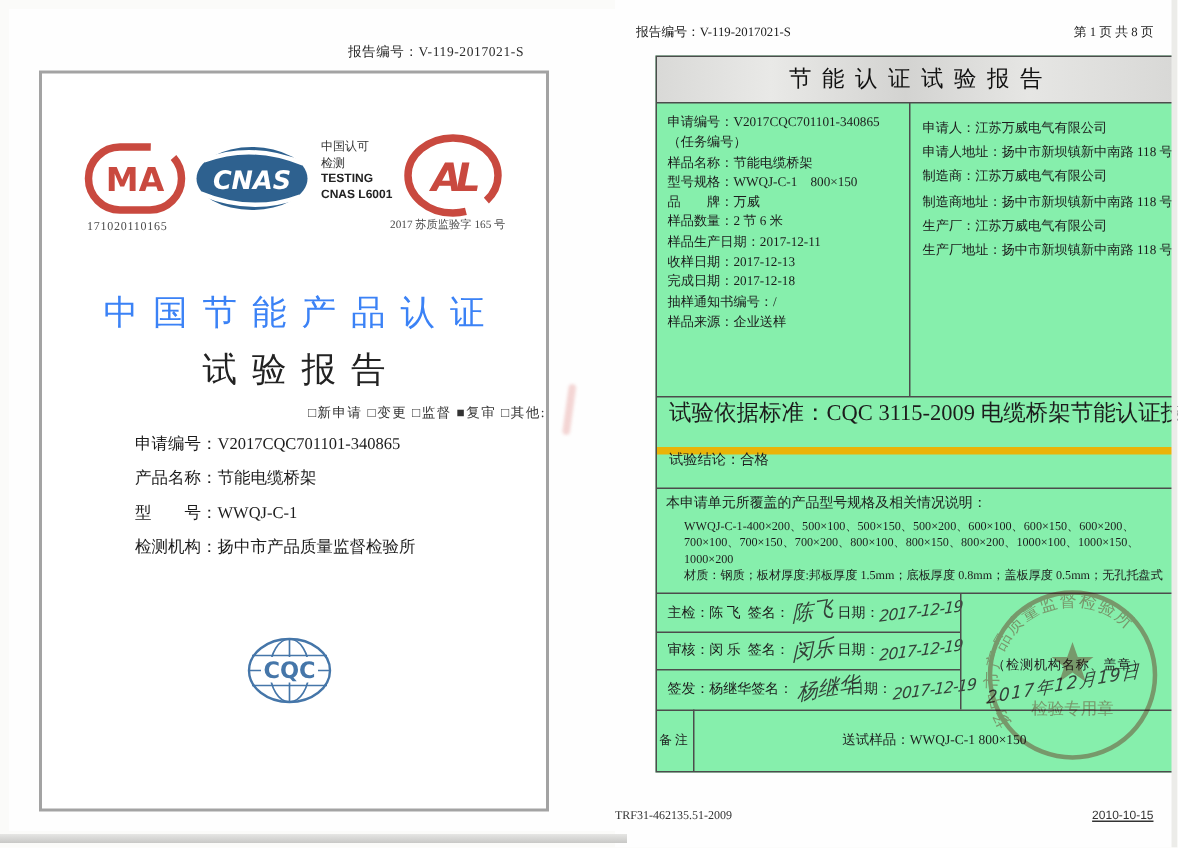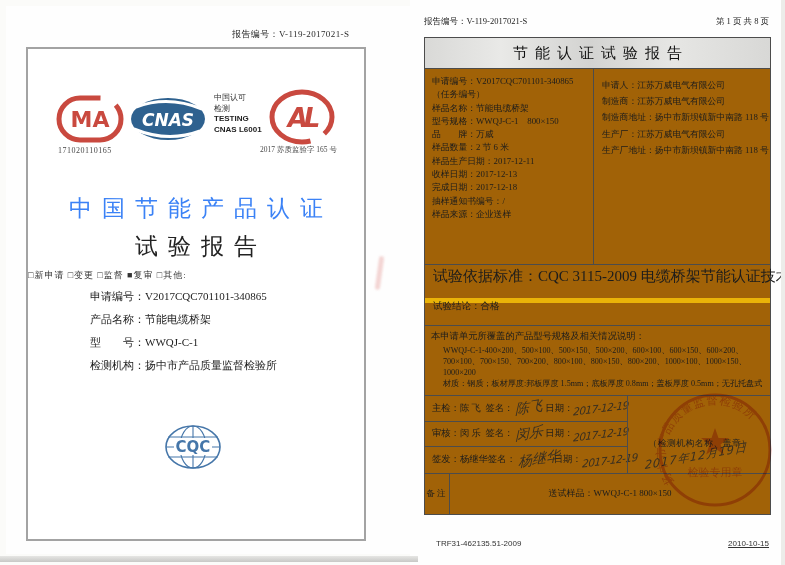--- a/index.html
+++ b/index.html
@@ -17,31 +17,31 @@
   .cover-frame{left:20px;top:41px;width:336px;height:490px;border:2px solid #a3a3a3;background:#fff;}
   .logo-cma{left:27px;top:44px;width:70px;height:52px;}
   .cma-number{left:30px;top:97px;font-size:8px;color:#4a4a4a;letter-spacing:.5px;}
   .logo-cnas{left:100px;top:46px;width:80px;height:48px;}
   .cnas-block{left:186px;top:44px;width:86px;font-size:8px;line-height:10.5px;color:#333;}
   .cnas-block .b{font-weight:bold;color:#222;font-family:"Liberation Sans",sans-serif;}
   .logo-cal{left:240px;top:40px;width:68px;height:56px;}
   .cal-number{left:232px;top:96px;font-size:7.5px;color:#4a4a4a;}
   .cover-title1{left:0;top:144px;width:100%;text-align:center;font-size:23px;letter-spacing:10px;text-indent:10px;color:#3b82f6;}
   .cover-title2{left:0;top:172px;width:100%;text-align:center;font-size:23px;letter-spacing:10px;text-indent:10px;color:#222;margin-top:10px;}
-  .cover-checks{left:0;top:220px;width:100%;text-align:left;font-size:9px;color:#333;letter-spacing:1px;}
+  .cover-checks{left:0;top:220px;width:100%;text-align:right;font-size:9px;color:#333;letter-spacing:1px;}
   .cover-fields{left:62px;top:236px;font-size:11px;}
   .cover-field{height:23px;line-height:23px;white-space:pre;}
   .logo-cqc{left:136px;top:374px;width:58px;height:48px;}
   .red-smudge{left:371px;top:250px;width:5px;height:34px;background:#e08a86;opacity:.35;border-radius:3px;transform:rotate(8deg);filter:blur(1px);}
 
   
   #report{left:410px;top:0;width:375px;height:565px;background:#fefefe;}
   .rep-reportno{left:14px;top:16px;font-size:8.5px;color:#222;}
   .rep-pagination{right:16px;top:16px;font-size:8.5px;color:#222;}
-  .rtable{left:14px;top:37px;width:345px;height:476px;border:1.5px solid #4c4c4c;background:#a16207;}
+  .rtable{left:27px;top:37px;width:345px;height:476px;border:1.5px solid #4c4c4c;background:#86efac;}
   .row-title{left:0;top:0;width:100%;height:30px;border-bottom:1px solid #4c4c4c;
     background:linear-gradient(90deg,#d9d9d7 0%,#e9e9e7 22%,#d3d3d1 48%,#e6e6e4 72%,#d8d8d6 100%);
     text-align:center;font-size:15px;letter-spacing:7px;text-indent:7px;line-height:30px;color:#111;}
   .row-info{left:0;top:30px;width:100%;height:196px;border-bottom:1px solid #4c4c4c;}
   .info-left{left:0;top:0;width:169px;height:100%;border-right:1px solid #4c4c4c;padding:7px 0 0 7px;box-sizing:border-box;}
   .info-left .ln{font-size:8.8px;line-height:13.3px;white-space:pre;}
   .info-right{left:170px;top:0;width:175px;height:100%;padding:9px 0 0 7px;box-sizing:border-box;}
   .info-right .ln{font-size:8.8px;line-height:16.2px;white-space:pre;}
   .row-standard{left:0;top:226px;width:100%;height:39px;border-bottom:5px solid #eab308;font-size:15px;line-height:25px;padding-left:8px;box-sizing:border-box;white-space:pre;}
   .row-conclusion{left:0;top:251px;width:100%;height:37px;border-bottom:1px solid #4c4c4c;font-size:9.5px;padding:11px 0 0 8px;box-sizing:border-box;white-space:pre;}
@@ -57,21 +57,21 @@
   .hw-name{font-size:14px;transform:rotate(-9deg) skewX(-8deg);margin:0 2px;width:34px;}
   .hw-date{font-size:10.5px;transform:rotate(-7deg) skewX(-10deg);letter-spacing:-.5px;}
   .stamp-cell{left:202px;top:0;width:143px;height:100%;border-left:1px solid #4c4c4c;}
   .stamp-caption{left:0;top:42px;width:100%;text-align:center;font-size:8.8px;color:#222;letter-spacing:.5px;}
   .stamp-handdate{left:16px;top:53px;font-size:11.5px;}
   .hw-big{transform:rotate(-10deg) skewX(-12deg);letter-spacing:1px;}
   .seal{left:225px;top:370px;width:160px;height:160px;opacity:.55;mix-blend-mode:multiply;pointer-events:none;}
   .row-remark{left:0;top:435px;width:100%;height:41px;display:flex;}
   .remark-label{width:24px;border-right:1px solid #4c4c4c;display:flex;align-items:center;justify-content:center;font-size:8.5px;letter-spacing:2px;}
   .remark-value{flex:1;display:flex;align-items:center;justify-content:center;font-size:9px;white-space:pre;}
-  .rep-footer-left{left:26px;top:539px;font-size:8px;color:#333;font-family:Liberation Sans, sans-serif;}
+  .rep-footer-left{left:0;top:539px;font-size:8px;color:#333;font-family:Liberation Serif, serif;}
   .rep-footer-right{right:16px;top:539px;font-size:8px;color:#333;font-family:"Liberation Sans",sans-serif;text-decoration:underline;}
 
   
   .scan-shadow-bottom{left:0;top:556px;width:418px;height:6px;background:linear-gradient(#e6e6e4,#c8c8c6);}
   .scan-edge-right{right:0;top:0;width:4px;height:565px;background:#ecece9;}
 </style>
 </head>
 <body>
 
 <div id="cover" class="abs noselect">
@@ -150,20 +150,21 @@
         <div class="ln">品　　牌：万威</div>
         <div class="ln">样品数量：2 节 6 米</div>
         <div class="ln">样品生产日期：2017-12-11</div>
         <div class="ln">收样日期：2017-12-13</div>
         <div class="ln">完成日期：2017-12-18</div>
         <div class="ln">抽样通知书编号：/</div>
         <div class="ln">样品来源：企业送样</div>
       </div>
       <div class="abs info-right">
         <div class="ln">申请人：江苏万威电气有限公司</div>
+        <div class="ln">申请人地址：扬中市新坝镇新中南路 118 号</div>
         <div class="ln">制造商：江苏万威电气有限公司</div>
         <div class="ln">制造商地址：扬中市新坝镇新中南路 118 号</div>
         <div class="ln">生产厂：江苏万威电气有限公司</div>
         <div class="ln">生产厂地址：扬中市新坝镇新中南路 118 号</div>
       </div>
     </div>
 
     <div class="abs row-standard">试验依据标准：CQC 3115-2009 电缆桥架节能认证技术规范</div>
     <div class="abs row-conclusion">试验结论：合格</div>
 

